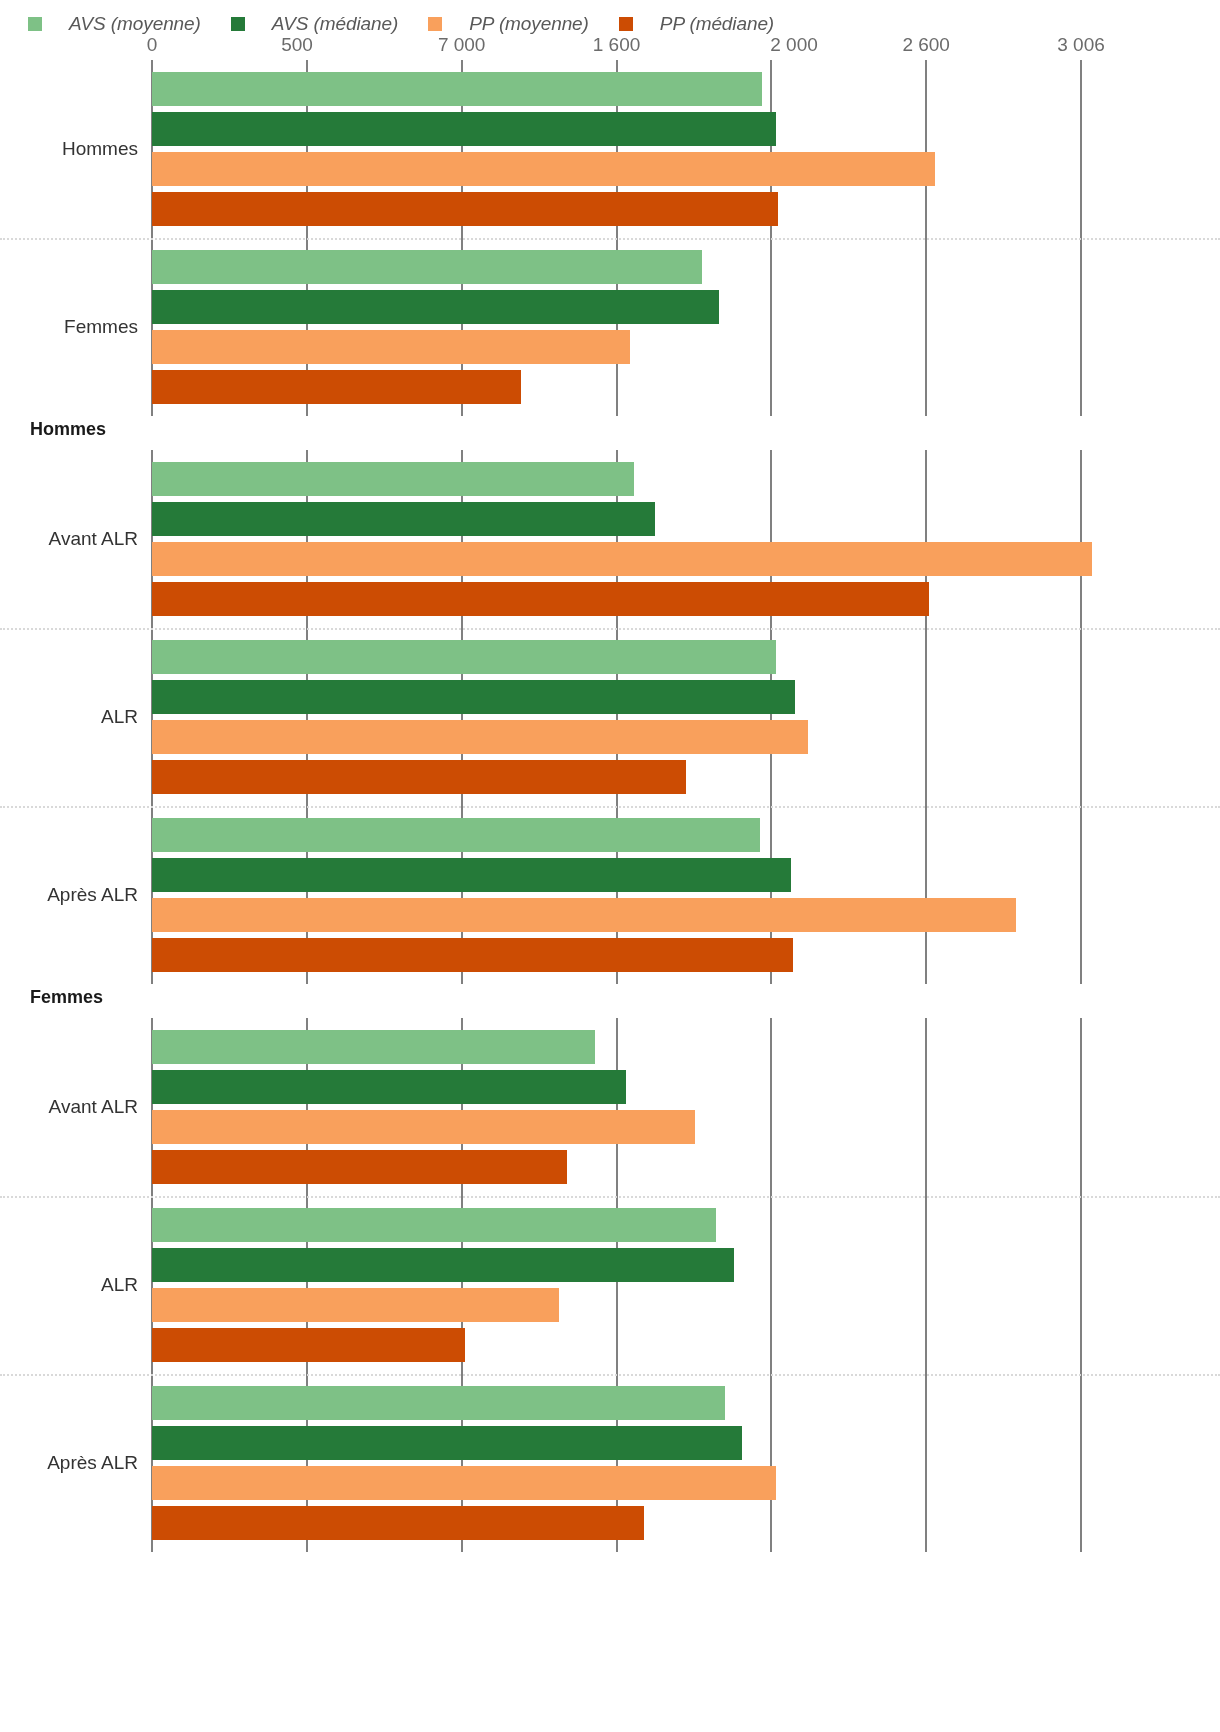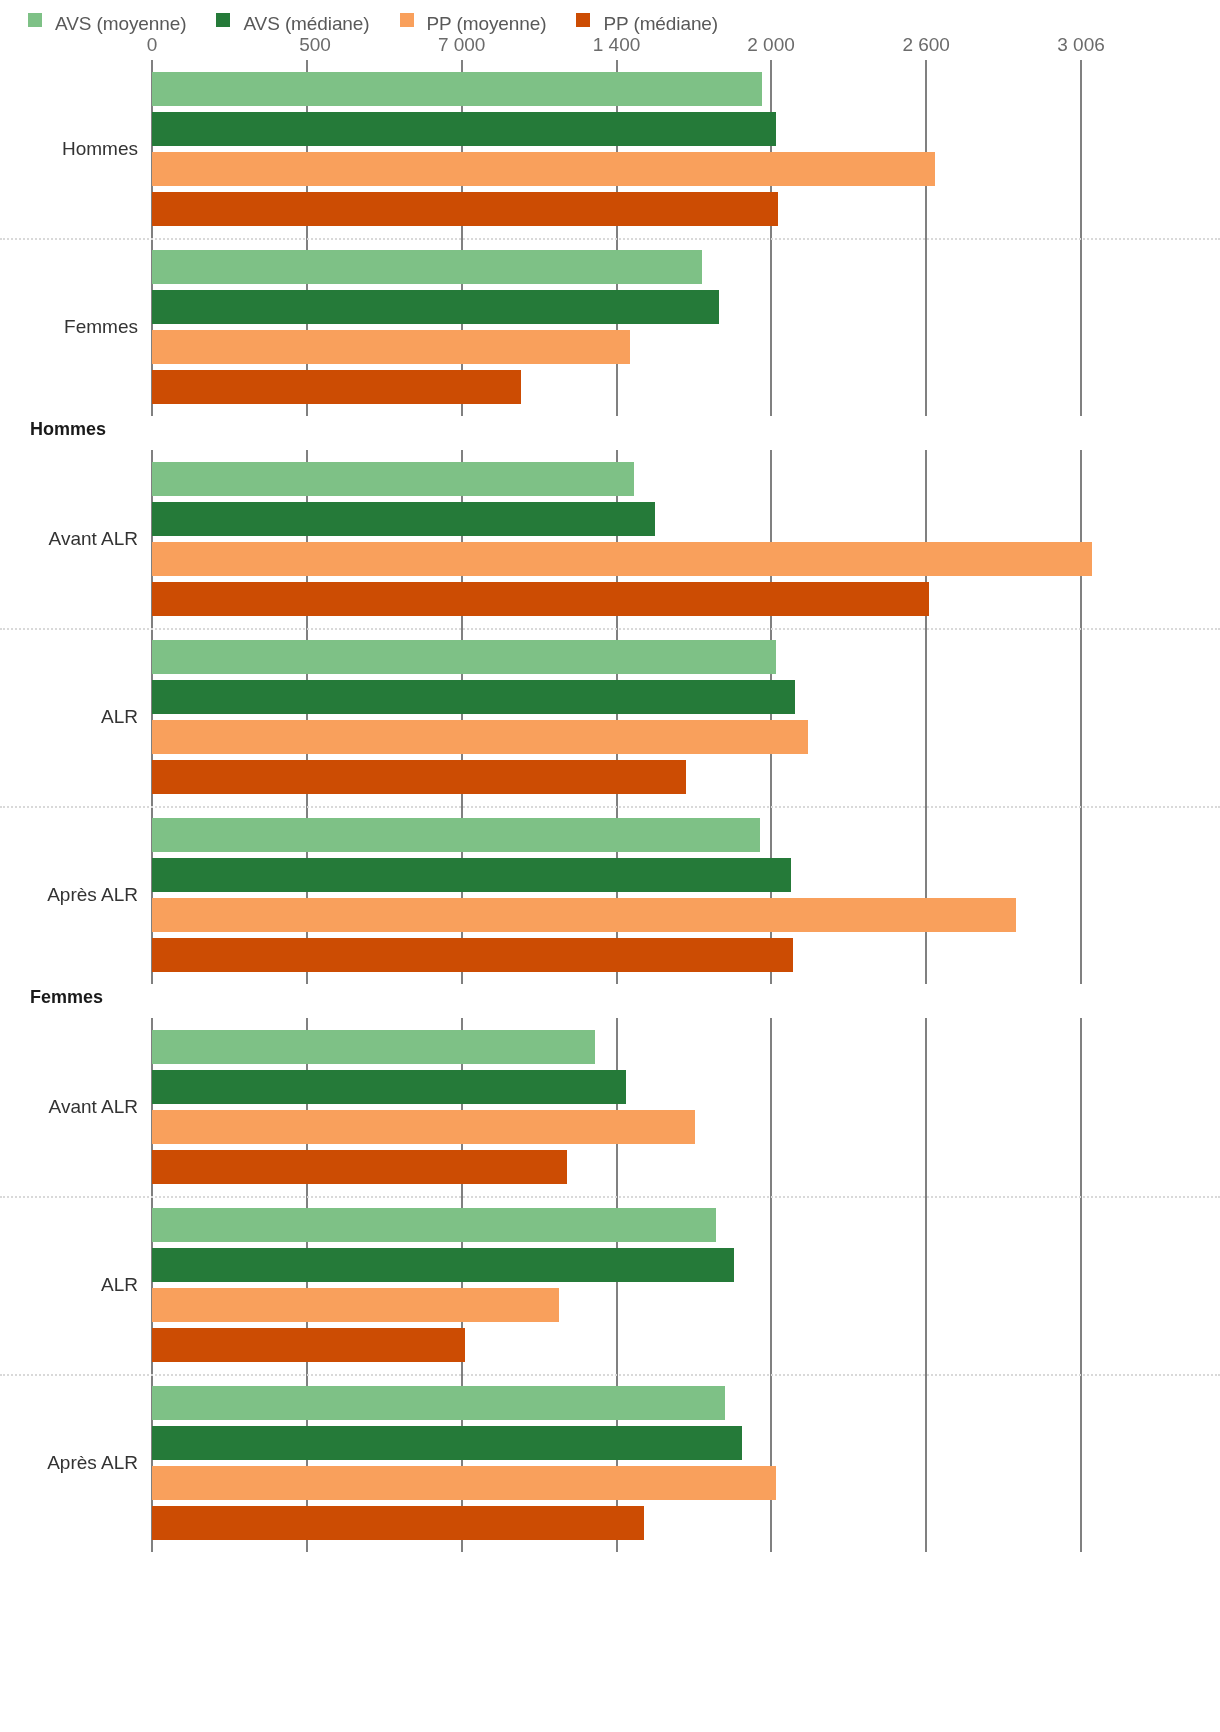--- a/index.html
+++ b/index.html
@@ -24,22 +24,24 @@
   .legend {
     display: flex;
     align-items: center;
     gap: 30px;
     padding: 14px 0 0 28px;
     height: 34px;
     box-sizing: border-box;
   }
   .legend-item {
     display: flex;
-    gap: 13px;
+    align-items: center;
+    gap: 27px;
     white-space: nowrap;
+    font-style: italic;
   }
   .legend-swatch {
     width: 14px;
     height: 14px;
     flex: 0 0 14px;
     display: block;
   }
   .legend-label {
     font-size: 19px;
     color: #595959;
@@ -152,24 +154,24 @@
         <span class="legend-swatch" style="background: rgb(204, 76, 3);"></span>
         <span class="legend-label">PP (médiane)</span>
       </div>
     </div>
 
   <div id="panels">
       <div class="panel">
         <div class="plot">
           <div class="axis-labels">
             <span class="axis-tick-label" style="left: 152px;">0</span>
-            <span class="axis-tick-label" style="left: 315px;">500</span>
+            <span class="axis-tick-label" style="left: 297px;">500</span>
             <span class="axis-tick-label" style="left: 461.667px;">7 000</span>
-            <span class="axis-tick-label" style="left: 616.5px;">1 400</span>
-            <span class="axis-tick-label" style="left: 771px;">2 000</span>
+            <span class="axis-tick-label" style="left: 616.5px;">1 600</span>
+            <span class="axis-tick-label" style="left: 794px;">2 000</span>
             <span class="axis-tick-label" style="left: 926.167px;">2 600</span>
             <span class="axis-tick-label" style="left: 1081px;">3 006</span>
           </div>
           <div class="plot-area">
             <div class="gridlines">
               <div class="gridline" style="left: 0px;"></div>
               <div class="gridline" style="left: 154.833px;"></div>
               <div class="gridline" style="left: 309.667px;"></div>
               <div class="gridline" style="left: 464.5px;"></div>
               <div class="gridline" style="left: 619.333px;"></div>

